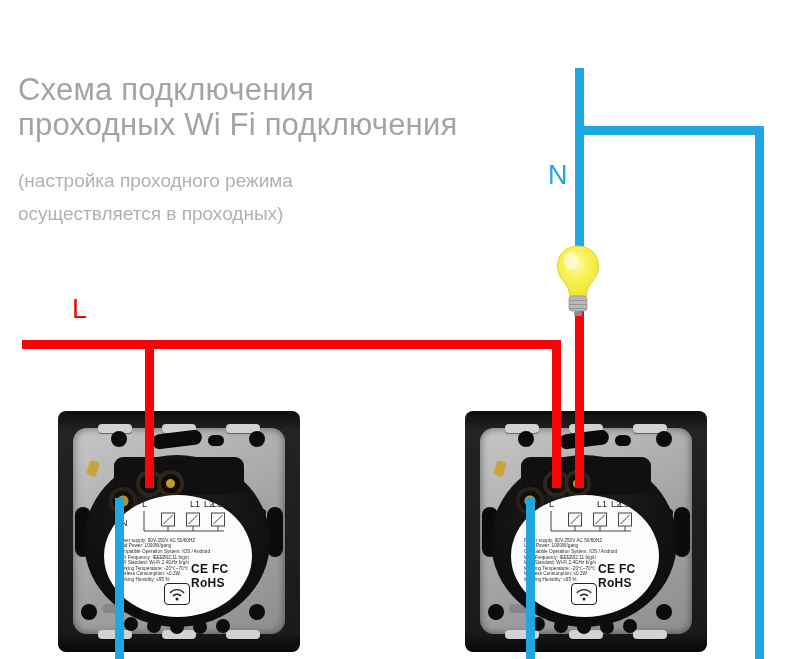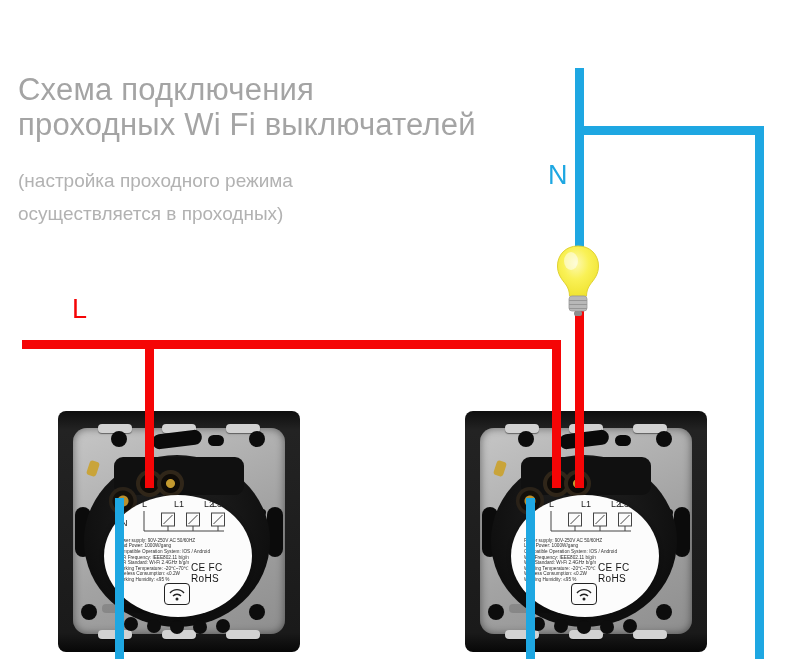--- a/index.html
+++ b/index.html
@@ -69,37 +69,37 @@
   .sw-screw{position:absolute;left:30px;top:50px;width:10px;height:15px;background:#c9a43a;
             border-radius:3px;transform:rotate(18deg);}
   .sw-mark{position:absolute;left:44px;top:193px;width:66px;height:9px;border-radius:4px;
            background:rgba(0,0,0,.14);}
 
   
   .sw-label{position:absolute;left:46px;top:84px;width:148px;height:122px;border-radius:50%;
             background:#fcfcfc;box-shadow:0 0 4px rgba(0,0,0,.35);}
   .lbl-n{position:absolute;left:17px;top:23px;font-size:9px;color:#1c1c1c;}
   .lbl-term{position:absolute;top:4px;font-size:9px;color:#1c1c1c;}
-  .lt0{left:38px;} .lt1{left:58px;padding-left:12px;} .lt2{left:83px;padding-left:17px;} .lt3{left:108px;text-align:right;}
+  .lt0{left:38px;} .lt1{left:74px;padding-left:12px;} .lt2{left:83px;padding-left:17px;} .lt3{left:108px;text-align:right;}
   .lbl-symbols{position:absolute;left:34px;top:15px;}
   .lbl-specs{position:absolute;left:13px;top:42px;width:264px;font-size:9.4px;line-height:11.2px;
              color:#2e2e2e;transform:scale(.5);transform-origin:0 0;white-space:nowrap;}
-  .lbl-cert{position:absolute;left:87px;top:67px;font-size:10px;font-weight:400;color:#151515;
+  .lbl-cert{position:absolute;left:87px;top:67px;font-size:12px;font-weight:700;color:#151515;
             letter-spacing:.3px;}
   .lbl-wifi{position:absolute;left:60px;top:88px;width:24px;height:20px;border:1.4px solid #222;
             border-radius:4px;display:flex;align-items:center;justify-content:center;}
 </style>
 </head>
 <body>
 
 <div class="stage">
 
   <div class="title">
     <div>Схема подключения</div>
-    <div>проходных Wi Fi выключателей</div>
+    <div>проходных Wi Fi подключения</div>
   </div>
   <div class="subtitle">
     <div>(настройка проходного режима</div>
     <div>осуществляется в проходных)</div>
   </div>
 
   <div class="wlabel n">N</div>
   <div class="wlabel l">L</div>
 
   <div class="switch s1">

